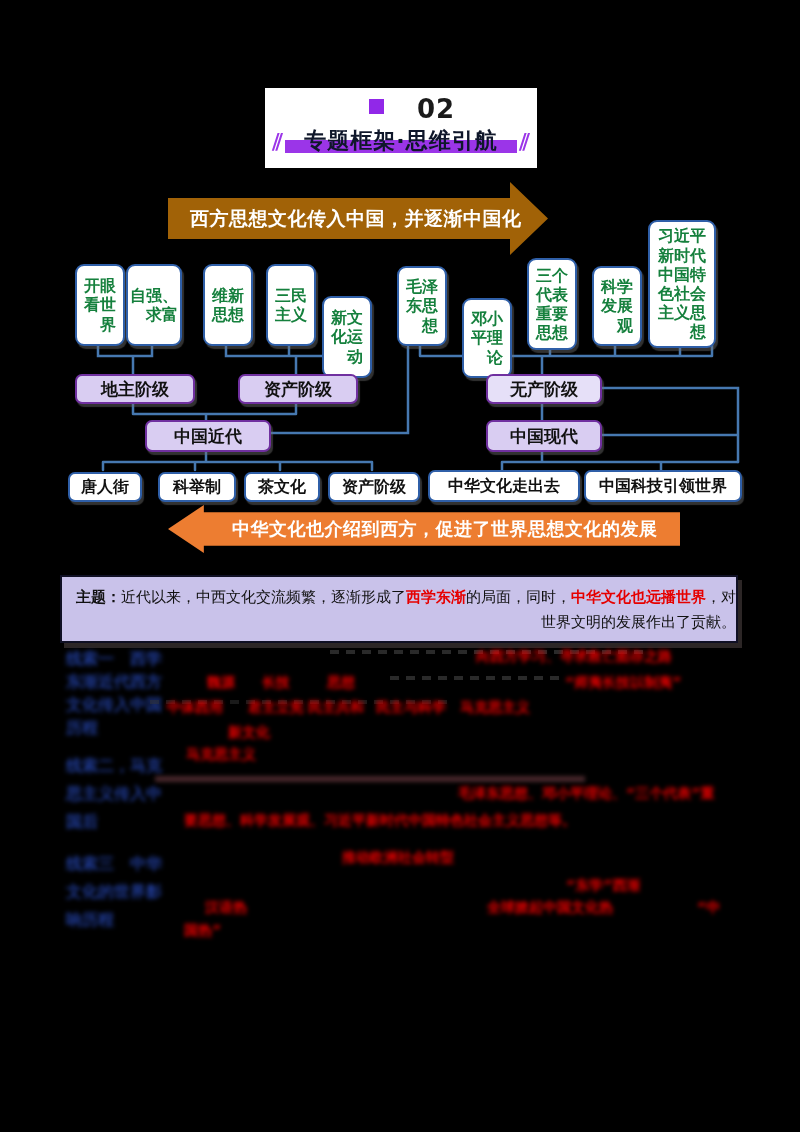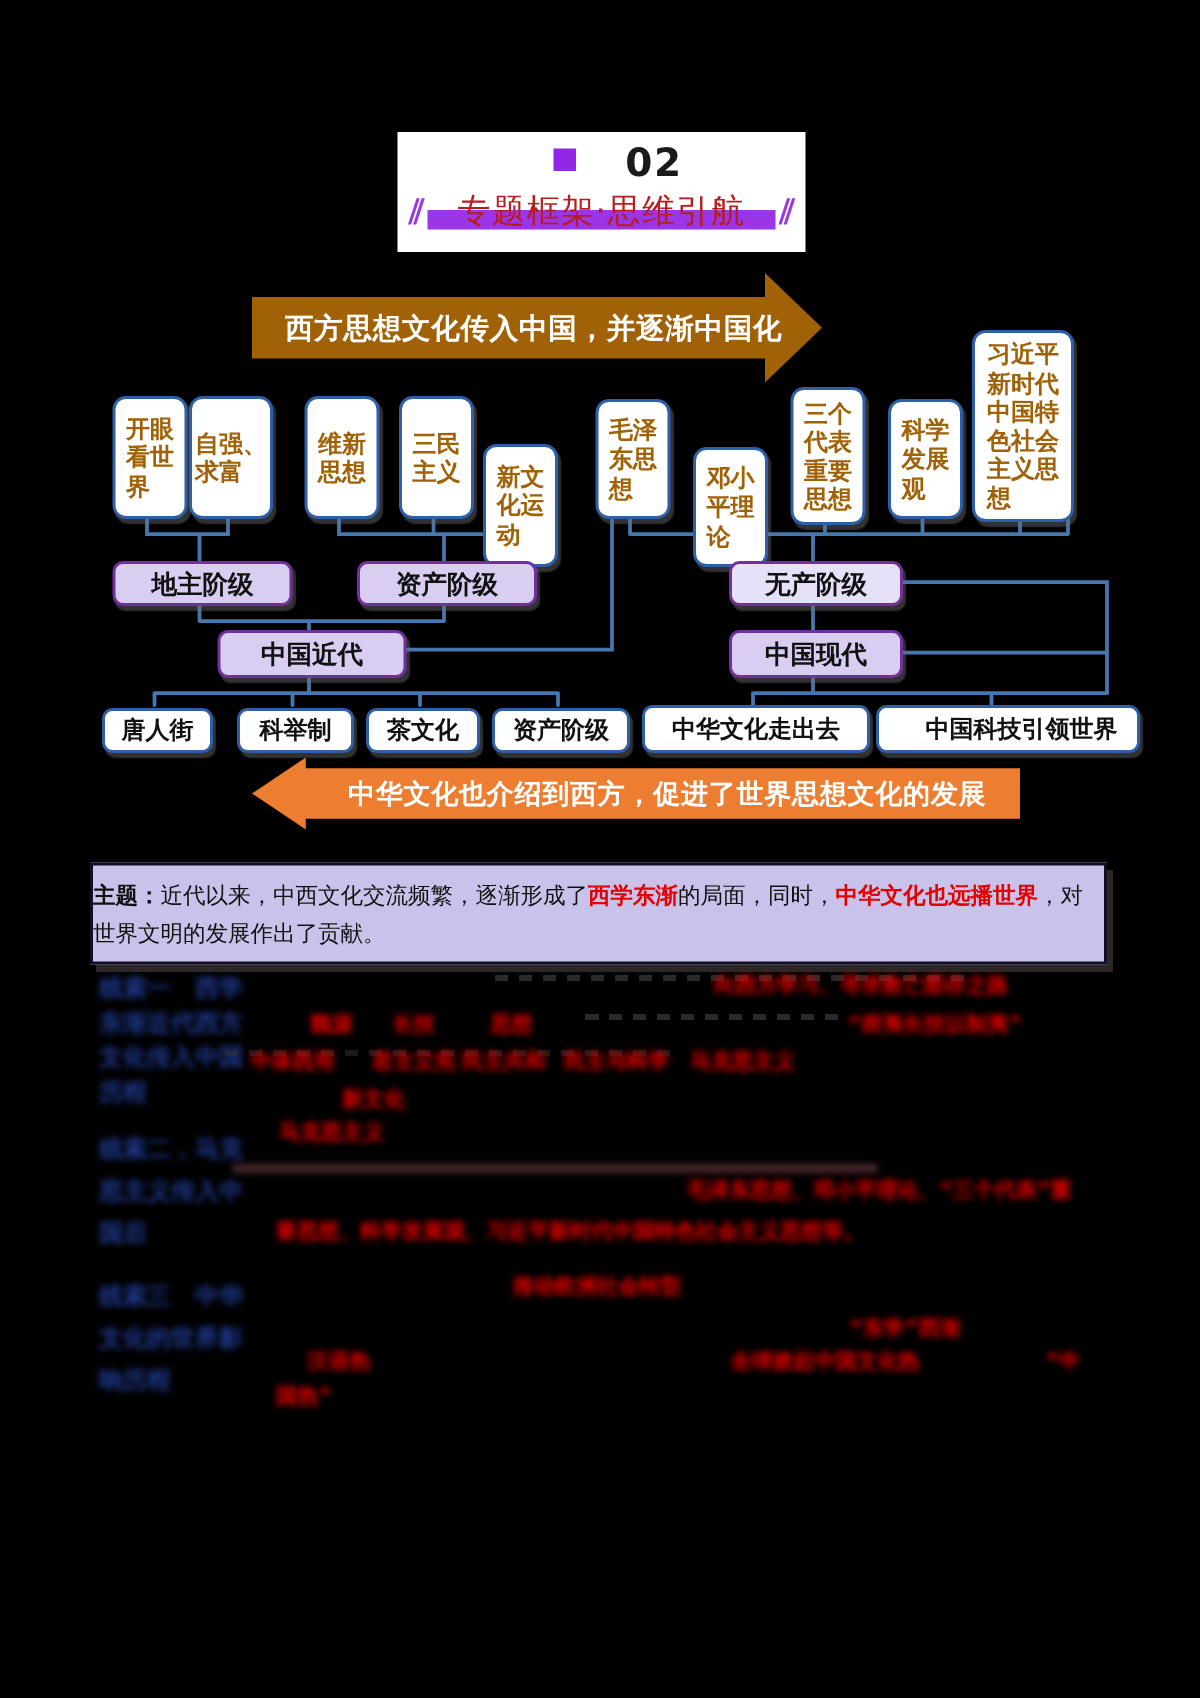--- a/index.html
+++ b/index.html
@@ -5,47 +5,47 @@
   html,body{margin:0;padding:0;}
   body{width:800px;height:1132px;background:#000;position:relative;overflow:hidden;
        font-family:"DejaVu Sans","Liberation Sans",sans-serif;}
   .abs{position:absolute;}
   
   .header-card{left:265px;top:88px;width:272px;height:80px;background:#fff;}
   .hnum{left:0;top:6px;width:272px;text-align:center;font-size:26px;font-weight:bold;color:#1a1a1a;letter-spacing:1px;margin-left:35px;}
   .hsq{left:104px;top:11px;width:15px;height:15px;background:#9128E8;}
   .htitle-wrap{left:0;top:36px;width:272px;height:34px;}
   .hbar{left:20px;top:16px;width:232px;height:13px;background:#9B35E8;}
-  .htitle{left:0;top:2px;width:272px;text-align:center;font-size:22px;font-weight:normal;color:#b91c1c;letter-spacing:1px;}
+  .htitle{left:0;top:2px;width:272px;text-align:center;font-size:22px;font-weight:bold;color:#0f172a;letter-spacing:1px;}
   .hdecor{top:6px;color:#9B35E8;font-size:18px;font-weight:bold;transform:skewX(-18deg);}
   
   .arrow{display:flex;align-items:center;color:#fff;font-weight:bold;}
   .arrow-right{left:168px;top:182px;width:380px;height:73px;background:#a16207;
     clip-path:polygon(0 22%,90% 22%,90% 0,100% 50%,90% 100%,90% 78%,0 78%);
     filter:drop-shadow(4px -9px 0 rgba(128,128,128,.85));}
   .arrow-right span{margin-left:22px;font-size:19px;letter-spacing:.5px;}
   .arrow-left{left:168px;top:505px;width:512px;height:48px;background:#ED7D31;
     clip-path:polygon(100% 15%,7% 15%,7% 0,0 50%,7% 100%,7% 85%,100% 85%);
     filter:drop-shadow(6px 7px 0 rgba(128,128,128,.85));}
   .arrow-left span{margin-left:64px;font-size:18px;letter-spacing:.5px;}
   
   .tbox{background:#fff;border:2px solid #2F5FA8;border-radius:9px;display:flex;align-items:center;
-        justify-content:center;font-size:16px;font-weight:bold;color:#a16207;line-height:1.2;
-        white-space:pre-line;text-align:left;box-shadow:2px 3px 1px rgba(110,110,110,.45);}
+        justify-content:center;font-size:16px;font-weight:bold;color:#15803d;line-height:1.2;
+        white-space:pre-line;text-align:right;box-shadow:2px 3px 1px rgba(110,110,110,.45);}
   .cbox{background:#D9CDF2;border:2px solid #7030A0;border-radius:7px;display:flex;align-items:center;
         justify-content:center;font-size:17px;font-weight:bold;color:#111;
         box-shadow:2px 3px 1px rgba(110,110,110,.45);}
   .cbox.light{background:#E6E0F8;}
   .bbox{background:#fff;border:2px solid #2F5FA8;border-radius:7px;display:flex;align-items:center;
         justify-content:center;font-size:16px;font-weight:bold;color:#111;
         box-shadow:2px 3px 1px rgba(110,110,110,.45);}
   
   .theme{left:60px;top:575px;width:678px;height:68px;background:#C9C2EA;border:2px solid #101024;
          box-sizing:border-box;padding:8px 0;font-size:15px;color:#111;line-height:25px;
-         box-shadow:4px 5px 0 rgba(110,95,95,.4);}
+         box-shadow:4px 5px 0 rgba(110,95,95,.4);text-align:right;}
   .theme b{font-weight:bold;}
   .theme .red{color:#E60000;font-weight:bold;}
   
   .frag-blue{color:#1F3A93;font-weight:bold;font-size:16px;line-height:23px;white-space:pre-line;
              filter:blur(2.2px);}
   .frag-red{color:#E60000;font-weight:bold;font-size:14px;white-space:nowrap;filter:blur(2.2px);}
   .smudge{height:4px;background:repeating-linear-gradient(90deg,#343434 0 9px,transparent 9px 16px);opacity:.8;}
   .smear{background:#46262a;filter:blur(2px);}
   svg{position:absolute;left:0;top:0;}
 </style>
@@ -118,21 +118,21 @@
 <div class="abs cbox light" style="left:486px;top:374px;width:112px;height:26px;">无产阶级</div>
 
 <div class="abs cbox" style="left:145px;top:420px;width:122px;height:28px;">中国近代</div>
 <div class="abs cbox" style="left:486px;top:420px;width:112px;height:28px;">中国现代</div>
 
 <div class="abs bbox" style="left:68px;top:472px;width:70px;height:26px;text-align:right;">唐人街</div>
 <div class="abs bbox" style="left:158px;top:472px;width:74px;height:26px;">科举制</div>
 <div class="abs bbox" style="left:244px;top:472px;width:72px;height:26px;">茶文化</div>
 <div class="abs bbox" style="left:328px;top:472px;width:88px;height:26px;">资产阶级</div>
 <div class="abs bbox" style="left:428px;top:470px;width:148px;height:28px;">中华文化走出去</div>
-<div class="abs bbox" style="left:584px;top:470px;width:154px;height:28px;padding-left:18px;">中国科技引领世界</div>
+<div class="abs bbox" style="left:584px;top:470px;width:154px;height:28px;">中国科技引领世界</div>
 
 <div class="abs arrow arrow-left">
   <span>中华文化也介绍到西方，促进了世界思想文化的发展</span>
 </div>
 
 <div class="abs theme">
   <b>主题：</b><span>近代以来，中西文化交流频繁，逐渐形成了</span><span class="red">西学东渐</span><span>的局面，同时，</span><span class="red">中华文化也远播世界</span><span>，对世界文明的发展作出了贡献。</span>
 </div>
 
 <div class="abs frag-blue" style="left:66px;top:647px;width:110px;">线索一　西学

